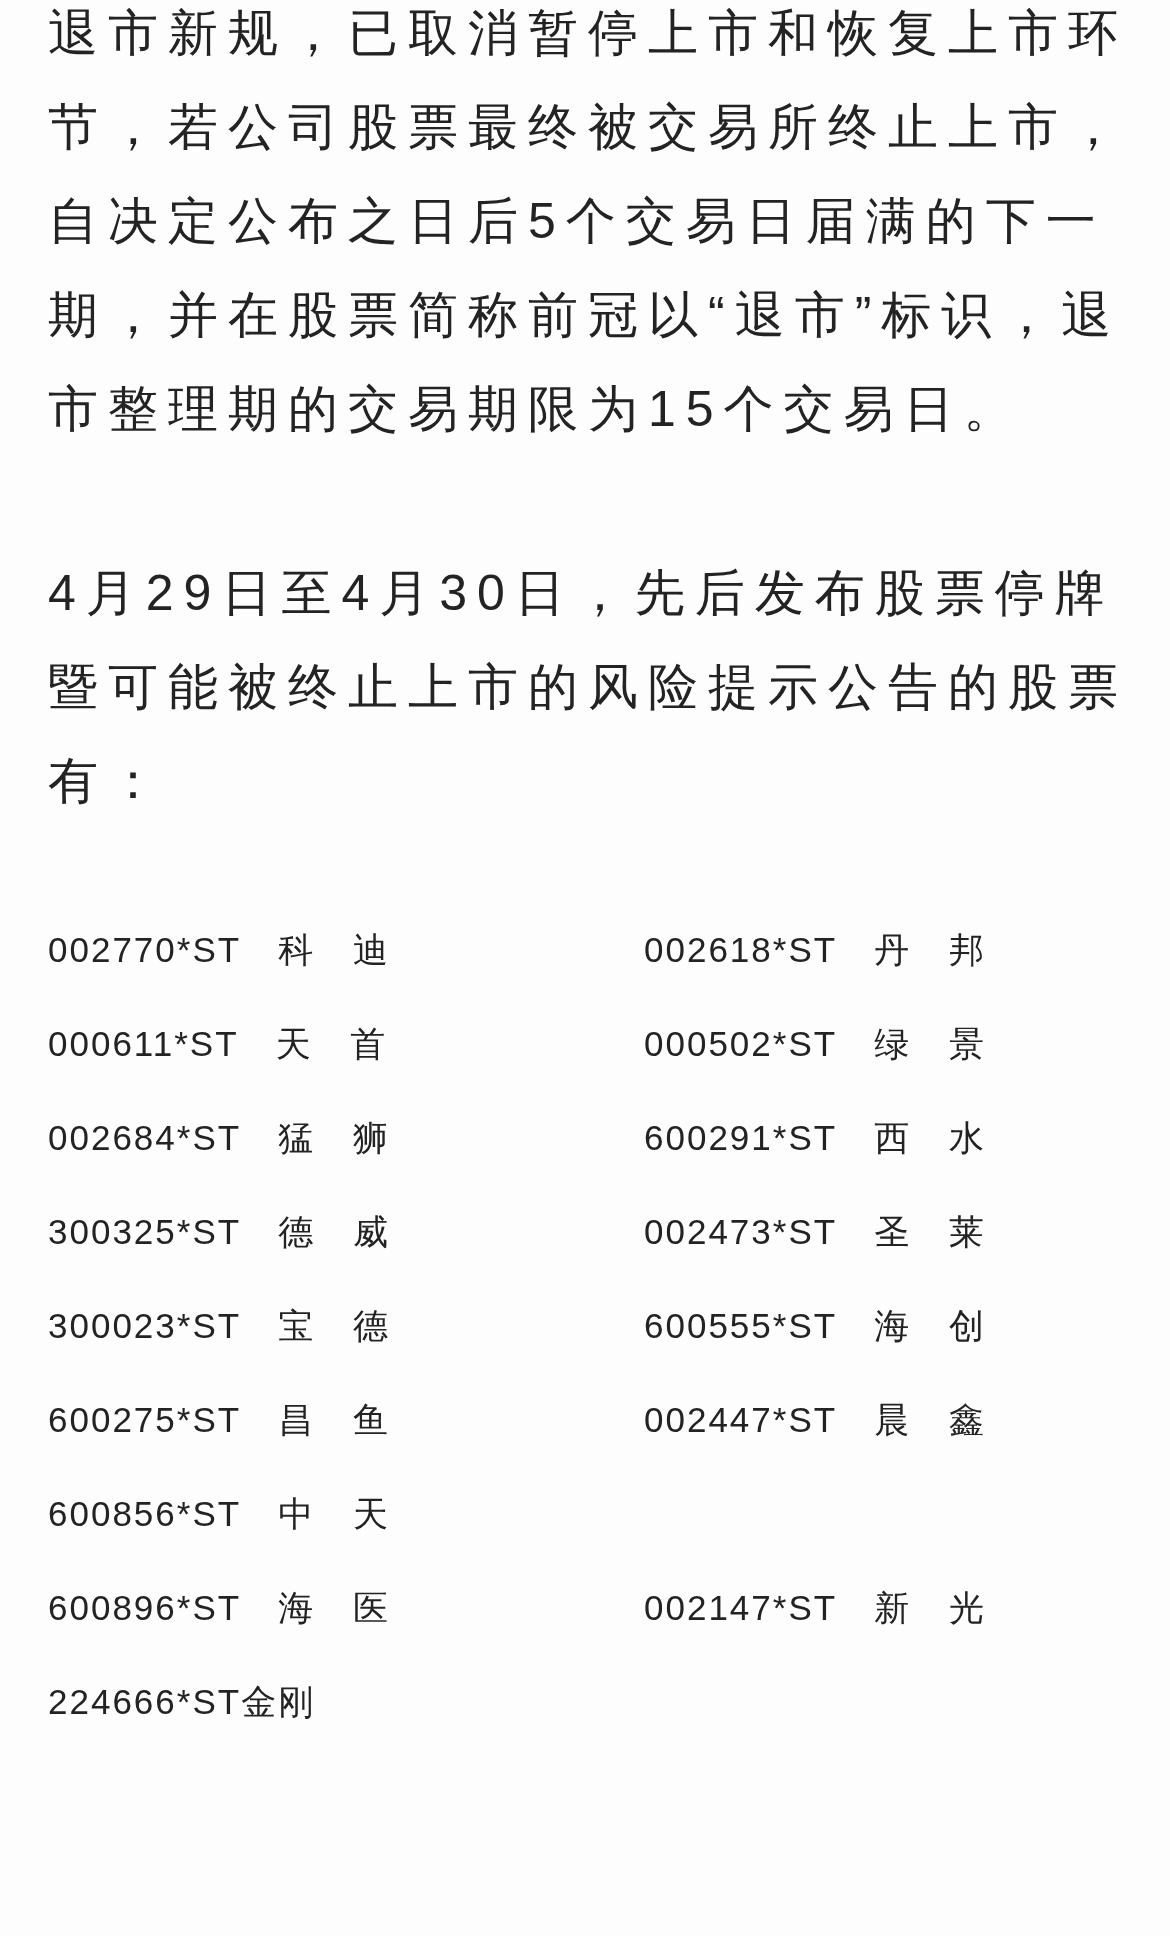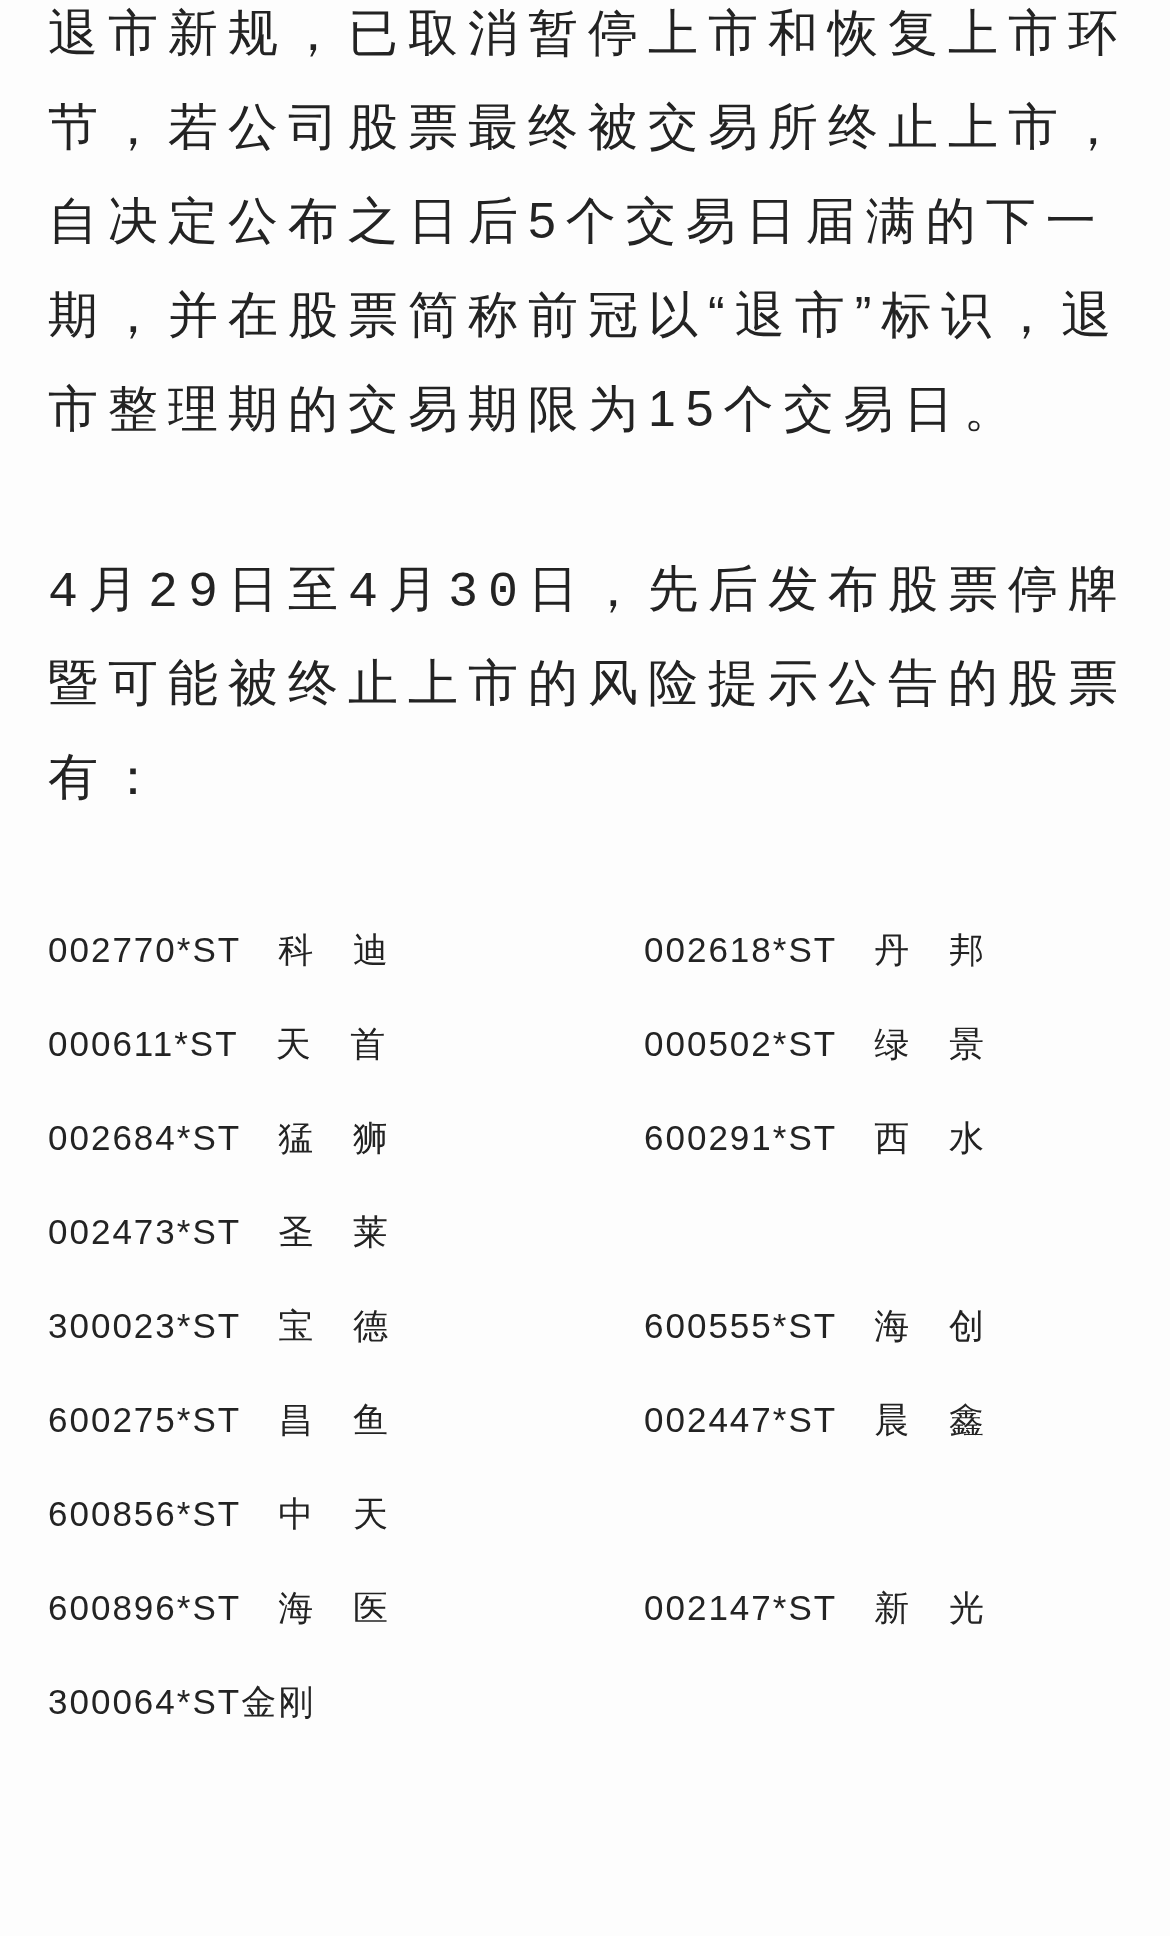--- a/index.html
+++ b/index.html
@@ -19,21 +19,20 @@
     margin-top: -14px;
   }
   .para {
     font-size: 50px;
     line-height: 94px;
     letter-spacing: 10px;
     font-weight: 400;
   }
   .para + .para {
     margin-top: 90px;
-    font-family: Liberation Mono, monospace;
   }
   .pline {
     white-space: nowrap;
   }
   .stock-list {
     margin-top: 75px;
     font-size: 35px;
     line-height: 94px;
     letter-spacing: 2px;
     word-spacing: 26px;
@@ -72,35 +71,36 @@
       </div>
       <div class="stock-row">
         <div class="stock-cell">000611*ST 天 首</div>
         <div class="stock-cell">000502*ST 绿 景</div>
       </div>
       <div class="stock-row">
         <div class="stock-cell">002684*ST 猛 狮</div>
         <div class="stock-cell">600291*ST 西 水</div>
       </div>
       <div class="stock-row">
+        <div class="stock-cell">300325*ST 德 威</div>
         <div class="stock-cell">002473*ST 圣 莱</div>
       </div>
       <div class="stock-row">
         <div class="stock-cell">300023*ST 宝 德</div>
         <div class="stock-cell">600555*ST 海 创</div>
       </div>
       <div class="stock-row">
         <div class="stock-cell">600275*ST 昌 鱼</div>
         <div class="stock-cell">002447*ST 晨 鑫</div>
       </div>
       <div class="stock-row">
         <div class="stock-cell">600856*ST 中 天</div>
       </div>
       <div class="stock-row">
         <div class="stock-cell">600896*ST 海 医</div>
         <div class="stock-cell">002147*ST 新 光</div>
       </div>
       <div class="stock-row">
-        <div class="stock-cell">300064*ST金刚</div>
+        <div class="stock-cell">224666*ST金刚</div>
         <div class="stock-cell"></div>
       </div>
     </div>
 </div>
 
 </body></html>

